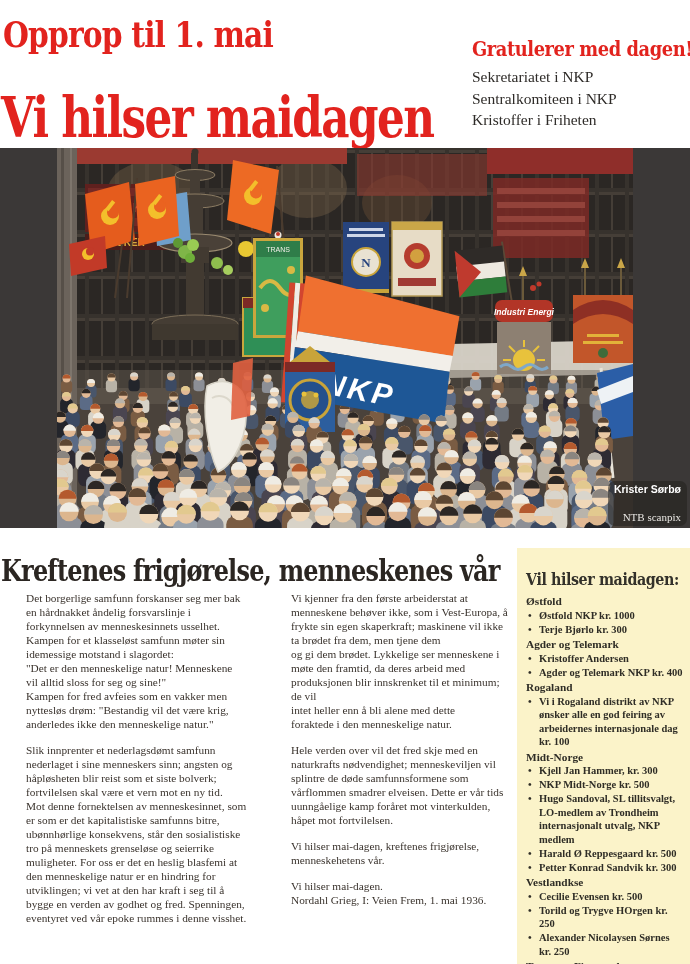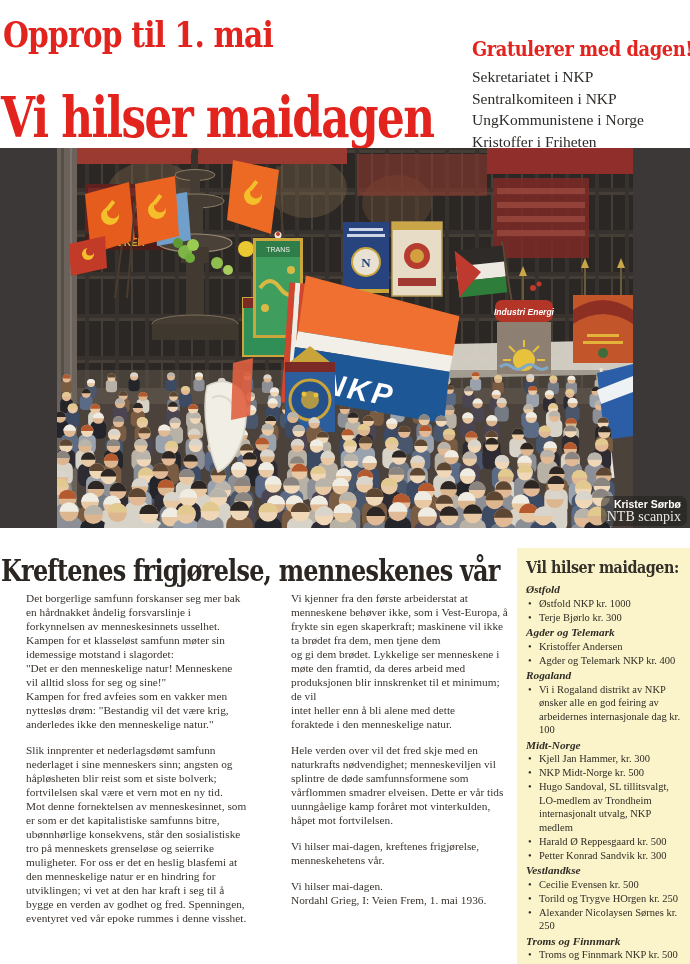--- a/index.html
+++ b/index.html
@@ -27,60 +27,59 @@
   }
   .greet-line{font-size:15.5px;line-height:21.5px;color:#2e2b28;}
   
   .photo-strip{left:0;top:148px;width:690px;height:380px;background:#3b3837;}
   .photo-strip svg{position:absolute;left:57px;top:0;}
   .credit{
     position:absolute;right:3px;bottom:2px;text-align:right;color:#fff;
     background:rgba(35,32,30,.55);padding:2px 6px 3px;line-height:12px;border-radius:7px;
   }
   .credit .name{font-family:"Liberation Sans", sans-serif;font-weight:bold;font-size:10.5px;display:block;}
-  .credit .agency{font-family:"Liberation Serif", serif;font-size:14px;color:#e9e7e3;display:block;margin-top:1px;}
+  .credit .agency{font-family:"Liberation Serif", serif;font-size:11px;color:#e9e7e3;display:block;margin-top:16px;}
   
   .headline{
     left:1px;top:553px;color:#2b2622;
     font-family:"DejaVu Serif", serif;font-weight:bold;font-size:30px;
     letter-spacing:-1px;transform:scaleX(.8);transform-origin:left top;white-space:nowrap;
   }
   .columns{left:2px;top:591px;width:516px;display:flex;gap:14px;}
   .col{width:251px;font-size:11.3px;line-height:14px;color:#3a332d;margin-left:24px;}
   .col p{margin:0 0 12px 0;white-space:pre-line;}
   
   .sidebar{
     left:517px;top:548px;width:173px;height:416px;background:#FBF3C9;
-    box-sizing:border-box;padding:9px 6px 0 9px;
+    box-sizing:border-box;padding:21px 6px 0 9px;
   }
   .sidebar-title{
     font-family:"DejaVu Serif", serif;font-weight:bold;font-size:17px;color:#33312a;
     letter-spacing:-.5px;transform:scaleX(.84);transform-origin:left top;white-space:nowrap;
     margin-bottom:5px;
   }
-  .region{font-weight:bold;font-size:11.3px;line-height:14px;color:#2f2d26;margin-top:1px;font-style:italic;}
-  ul.items{list-style:none;margin:0;padding:0;}
+  .region{font-weight:bold;font-size:11.3px;line-height:14px;color:#2f2d26;margin-top:1px;}
+  ul.items{list-style:none;margin:0;padding:0;font-weight:bold;}
   ul.items li{
     position:relative;padding-left:13px;margin:.5px 0;
     font-size:10.5px;line-height:13.5px;color:#2f2d26;
   }
   ul.items li::before{content:"\2022";position:absolute;left:2px;top:0;color:#2f2d26;}
 </style>
 </head>
 <body>
 
 <div class="abs kicker">Opprop til 1. mai</div>
 <div class="abs main-title">Vi hilser maidagen</div>
 
 <div class="abs greetings">
   <div class="greet-title">Gratulerer med dagen!</div>
   <div>
       <div class="greet-line">Sekretariatet i NKP</div>
       <div class="greet-line">Sentralkomiteen i NKP</div>
-      <div class="greet-line">UngKommunistene i Norge</div>
       <div class="greet-line">Kristoffer i Friheten</div>
     </div>
 </div>
 
 <div class="abs photo-strip">
   <svg viewBox="0 0 576 380" width="576" height="380">
 
     <defs>
       <pattern id="win" width="30" height="42" patternUnits="userSpaceOnUse">
         <rect width="30" height="42" fill="#37322d"></rect>

